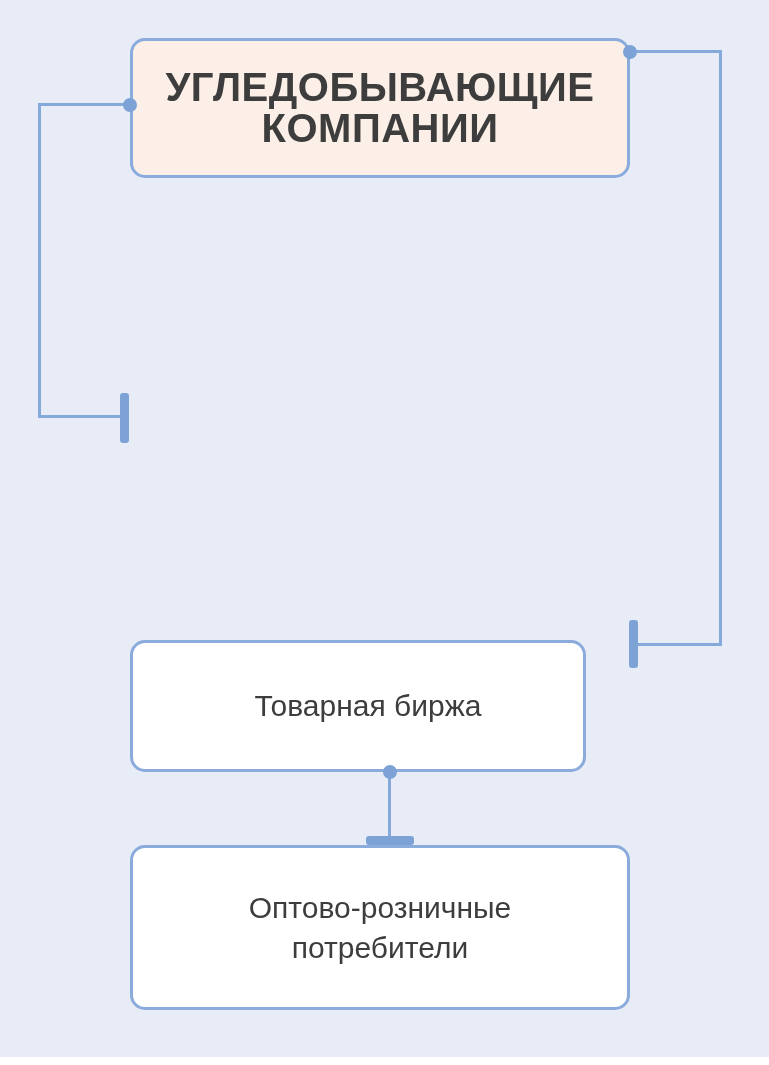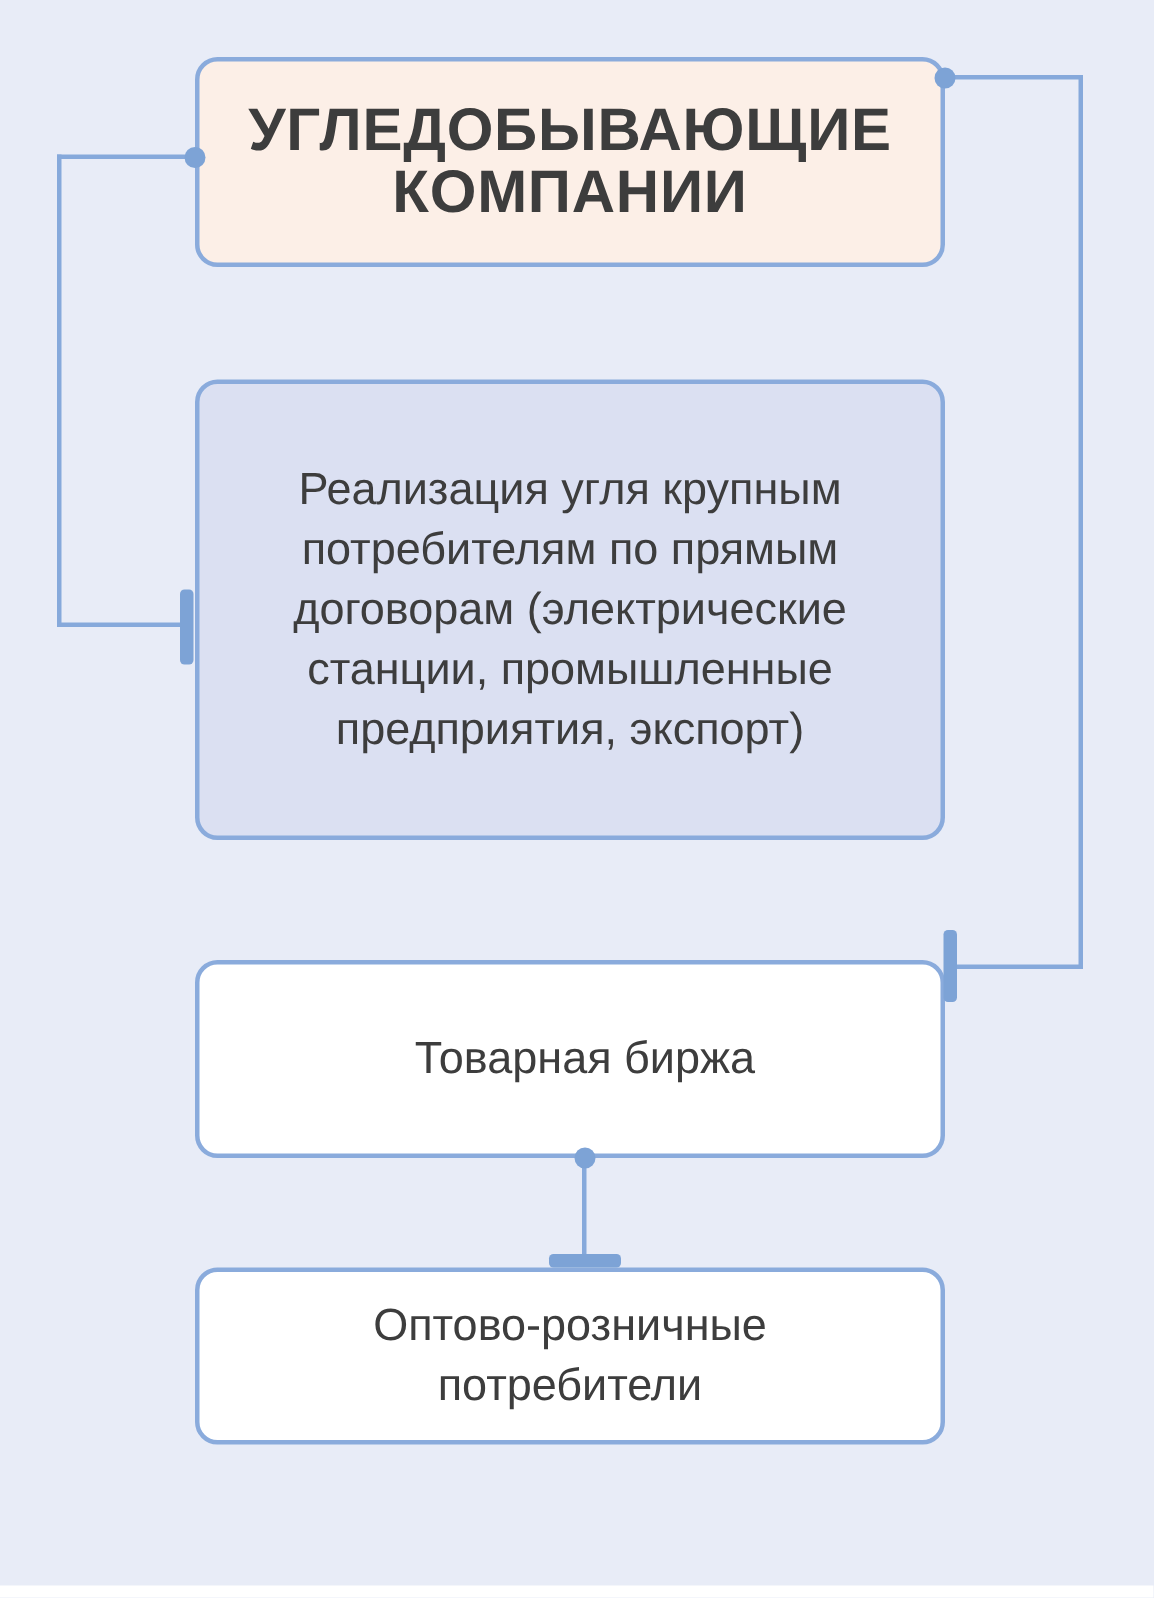--- a/index.html
+++ b/index.html
@@ -43,26 +43,26 @@
     font-size: 40px;
     line-height: 41px;
     font-weight: bold;
     letter-spacing: 0.5px;
   }
   .node-direct {
     left: 130px; top: 253px; width: 500px; height: 307px;
     background: var(--fill-direct-sales, #dbe0f2);
   }
   .node-exchange {
-    left: 130px; top: 640px; width: 500px; height: 132px;
+    left: 130px; top: 640px; width: 456px; height: 132px;
     background: var(--fill-white, #ffffff);
     padding-left: 20px;
   }
   .node-consumers {
-    left: 130px; top: 845px; width: 500px; height: 118px;
+    left: 130px; top: 845px; width: 500px; height: 165px;
     background: var(--fill-white, #ffffff);
   }
   .seg {
     position: absolute;
     background: var(--line, #86a9db);
   }
   .dot {
     position: absolute;
     width: 14px; height: 14px;
     border-radius: 50%;
@@ -107,27 +107,20 @@
     <div class="dot" style="left:383px; top:765px;"></div>
     <div class="seg" style="left:388px; top:772px; width:3px; height:68px;"></div>
     <div class="bar" style="left:366px; top:836px; width:48px; height:9px;"></div>
   </div>
 
   <div class="node node-coal">
     <div class="label">УГЛЕДОБЫВАЮЩИЕ
 КОМПАНИИ</div>
   </div>
 
-  <div class="node node-direct">
-    <div class="label">Реализация угля крупным
-потребителям по прямым
-договорам (электрические
-станции, промышленные
-предприятия, экспорт)</div>
-  </div>
 
   <div class="node node-exchange">
     <div class="label">Товарная биржа</div>
   </div>
 
   <div class="node node-consumers">
     <div class="label">Оптово-розничные
 потребители</div>
   </div>
 

